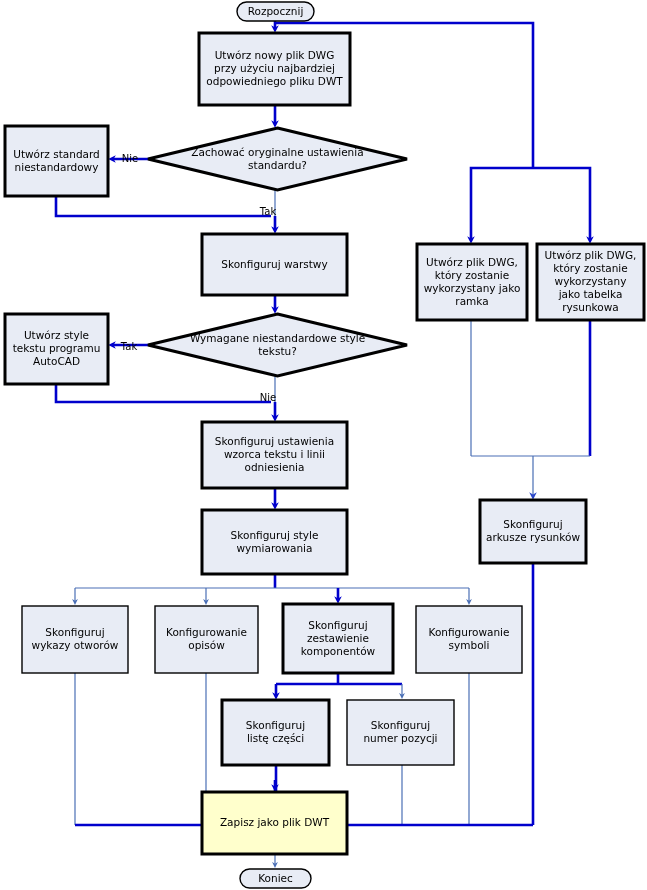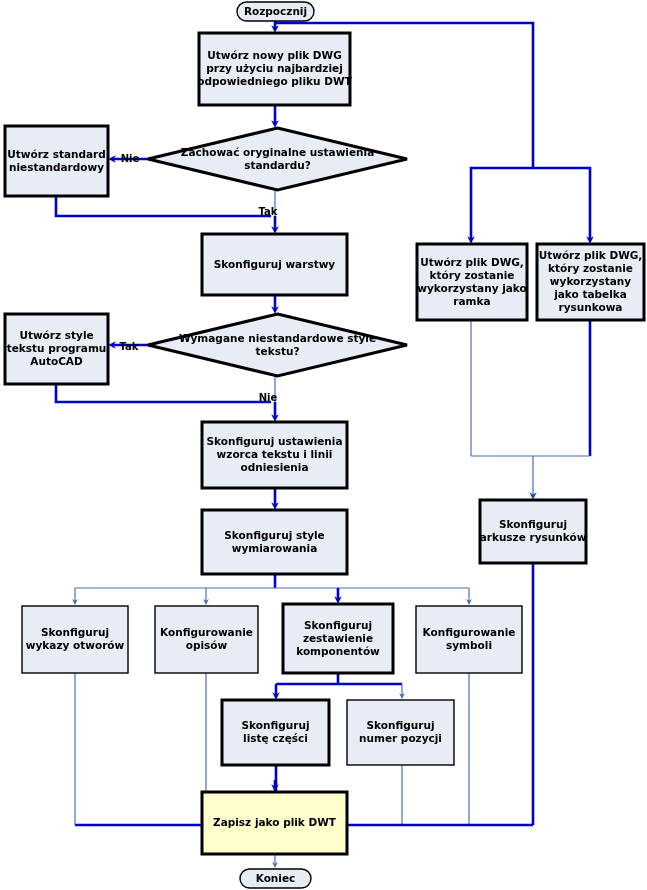--- a/index.html
+++ b/index.html
@@ -1,18 +1,18 @@
 <!DOCTYPE html>
 <html><head>
 <meta charset="utf-8">
 <style>
   html,body{margin:0;padding:0;background:#ffffff;}
   body{width:647px;height:890px;overflow:hidden;
        font-family:"DejaVu Sans","Liberation Sans",sans-serif;}
-  #stage{position:relative;width:647px;height:644px;font-weight:bold;}
+  #stage{position:relative;width:647px;height:644px;}
   svg#flow{position:absolute;top:0;left:0;width:647px;height:890px;}
   .nodeText{font-family:"DejaVu Sans","Liberation Sans",sans-serif;
             font-size:10.5px;fill:#000000;text-anchor:middle;dominant-baseline:middle;}
   .edgeLabel{font-family:"DejaVu Sans","Liberation Sans",sans-serif;
              font-size:10px;fill:#000000;text-anchor:middle;dominant-baseline:middle;}
 </style>
 </head>
 <body>
 
 <div id="stage">

